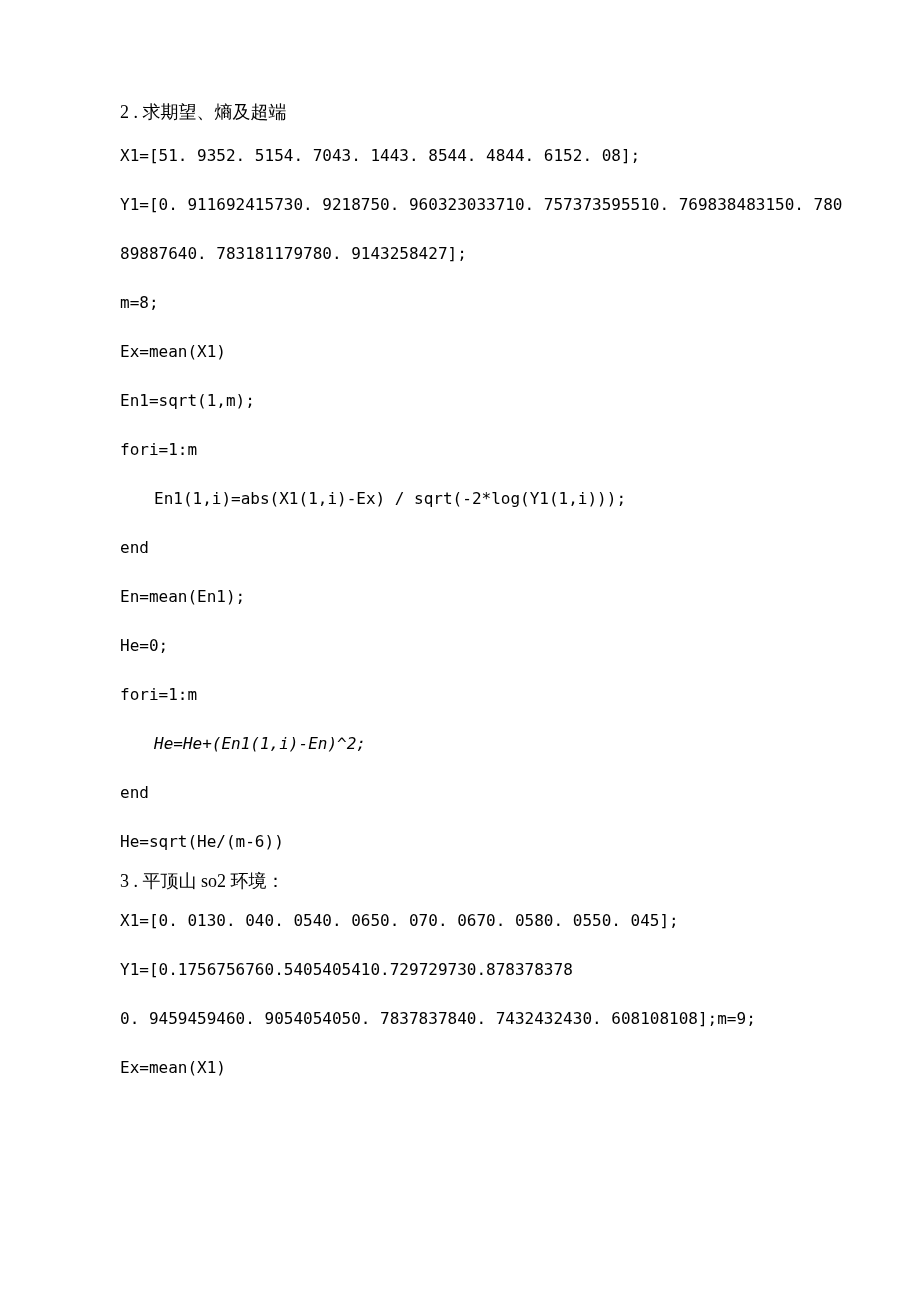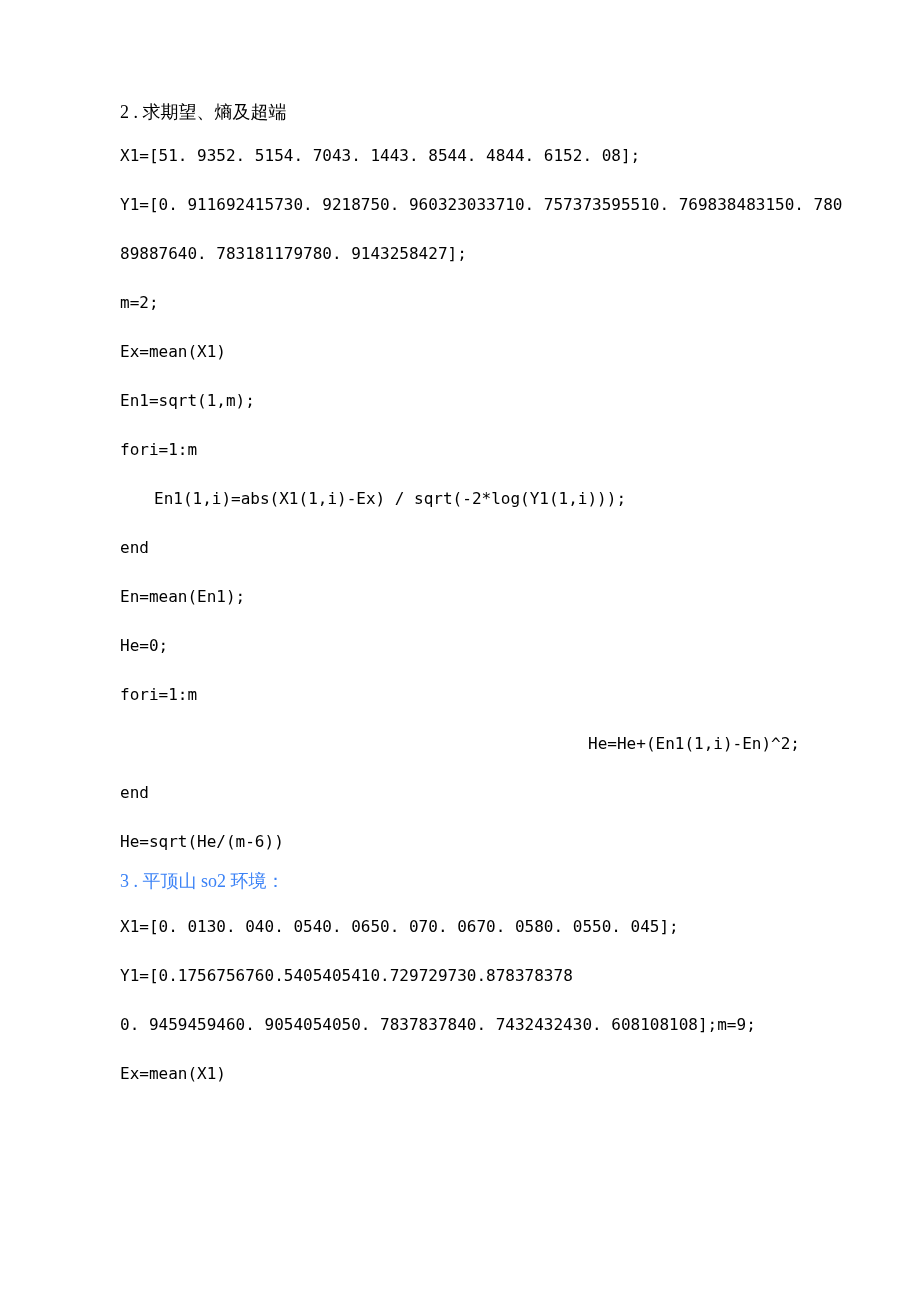--- a/index.html
+++ b/index.html
@@ -22,29 +22,29 @@
     font-family: "SimSun", "宋体", monospace;
   }
   .heading {
     font-size: 18px;
     color: #000;
     margin-bottom: 22px;
     white-space: pre;
   }
   .heading-tight {
     font-size: 18px;
-    color: #3b82f6;
-    margin-bottom: 24px;
+    color: #000000;
+    margin-bottom: 18px;
     white-space: pre;
   }
   .indent {
     padding-left: 34px;
   }
   .italic {
-    text-align: right;
+    font-style: italic;
   }
   .justify {
     display: flex;
     justify-content: flex-start;
     width: 680px;
     white-space: normal;
   }
   .justify span {
     white-space: nowrap;
   }
@@ -52,21 +52,21 @@
 </head>
 <body>
 
 <div class="page">
 
   <div class="heading">2 . 求期望、熵及超端</div>
 
   <div class="line">X1=[51. 9352. 5154. 7043. 1443. 8544. 4844. 6152. 08];</div>
   <div class="line">Y1=[0. 911692415730. 9218750. 960323033710. 757373595510. 769838483150. 780</div>
   <div class="line">89887640. 783181179780. 9143258427];</div>
-  <div class="line">m=2;</div>
+  <div class="line">m=8;</div>
   <div class="line">Ex=mean(X1)</div>
   <div class="line">En1=sqrt(1,m);</div>
   <div class="line">fori=1:m</div>
   <div class="line indent">En1(1,i)=abs(X1(1,i)-Ex) / sqrt(-2*log(Y1(1,i)));</div>
   <div class="line">end</div>
   <div class="line">En=mean(En1);</div>
   <div class="line">He=0;</div>
   <div class="line">fori=1:m</div>
   <div class="line indent italic">He=He+(En1(1,i)-En)^2;</div>
   <div class="line">end</div>

